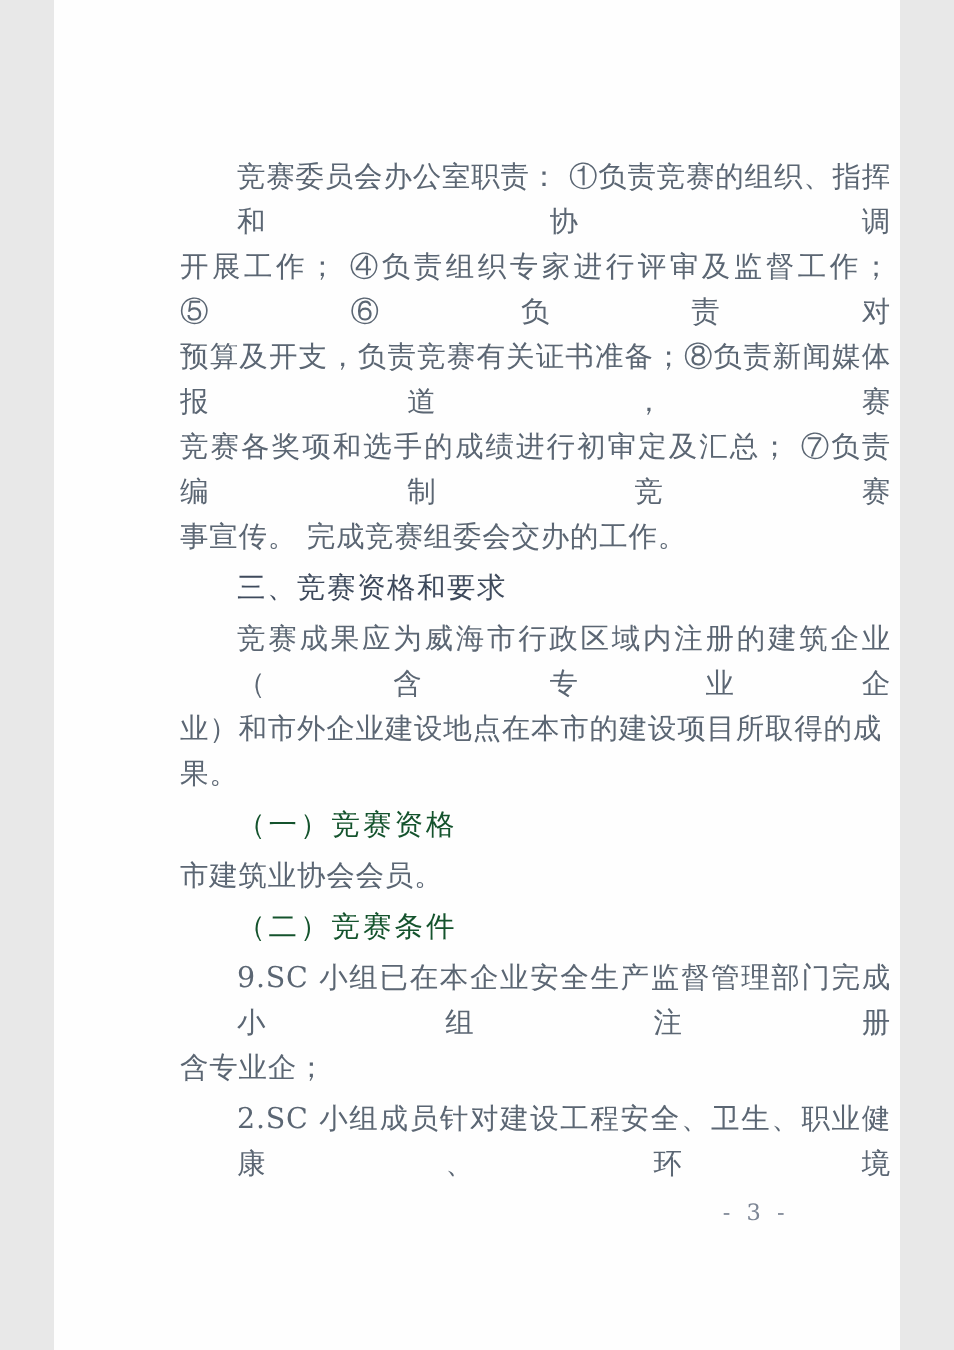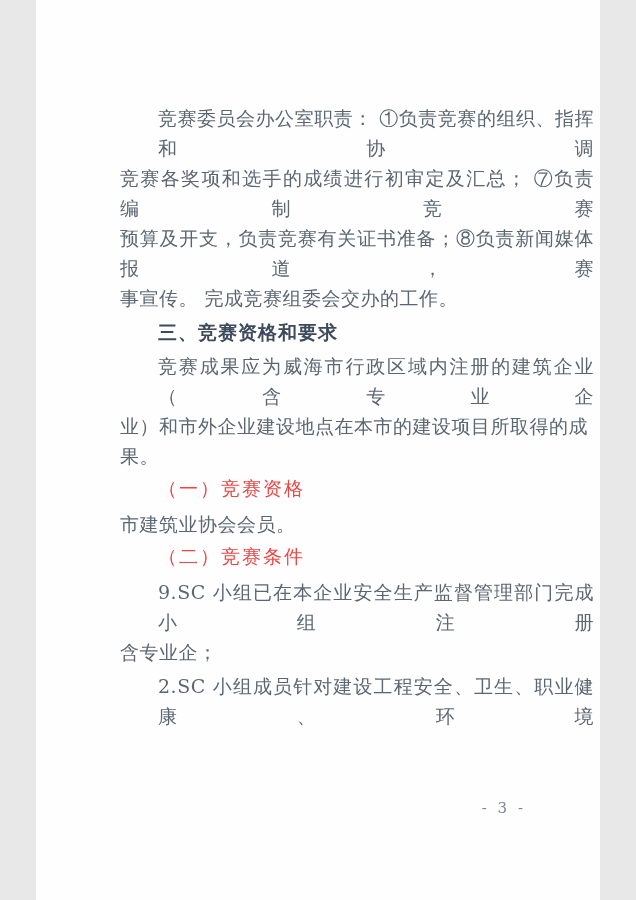--- a/index.html
+++ b/index.html
@@ -32,49 +32,49 @@
     white-space: normal;
     color: #5b6673;
   }
   .line.first { padding-left: 38px; }
   .line.fill {
     text-align: justify;
     text-align-last: justify;
   }
   .para.heading .line {
     font-family: "DejaVu Sans", sans-serif;
-    font-weight: bold;
+    font-weight: normal;
     color: #3e4a5c;
     font-size: 19px;
     letter-spacing: 1px;
   }
   .para.subheading .line {
-    color: #ef4444;
+    color: #14532d;
     letter-spacing: 2px;
-    font-family: Liberation Mono, monospace;
   }
   .page-number {
     position: absolute;
     top: 799px;
     right: 74px;
     font-size: 15px;
     letter-spacing: 3px;
     color: #7d8695;
     font-family: "DejaVu Serif", serif;
   }
 </style>
 </head>
 <body>
 
 <div class="page">
   <div class="doc">
       <div class="para body">
         <div class="line first fill">竞赛委员会办公室职责： ①负责竞赛的组织、指挥和协调</div>
+        <div class="line fill">开展工作； ④负责组织专家进行评审及监督工作；⑤⑥负责对</div>
+        <div class="line fill">预算及开支，负责竞赛有关证书准备；⑧负责新闻媒体报道，赛</div>
         <div class="line fill">竞赛各奖项和选手的成绩进行初审定及汇总； ⑦负责编制竞赛</div>
-        <div class="line fill">预算及开支，负责竞赛有关证书准备；⑧负责新闻媒体报道，赛</div>
         <div class="line">事宣传。 完成竞赛组委会交办的工作。</div>
       </div>
       <div class="para heading">
         <div class="line first">三、竞赛资格和要求</div>
       </div>
       <div class="para body">
         <div class="line first fill">竞赛成果应为威海市行政区域内注册的建筑企业（含专业企</div>
         <div class="line">业）和市外企业建设地点在本市的建设项目所取得的成果。</div>
       </div>
       <div class="para subheading">

